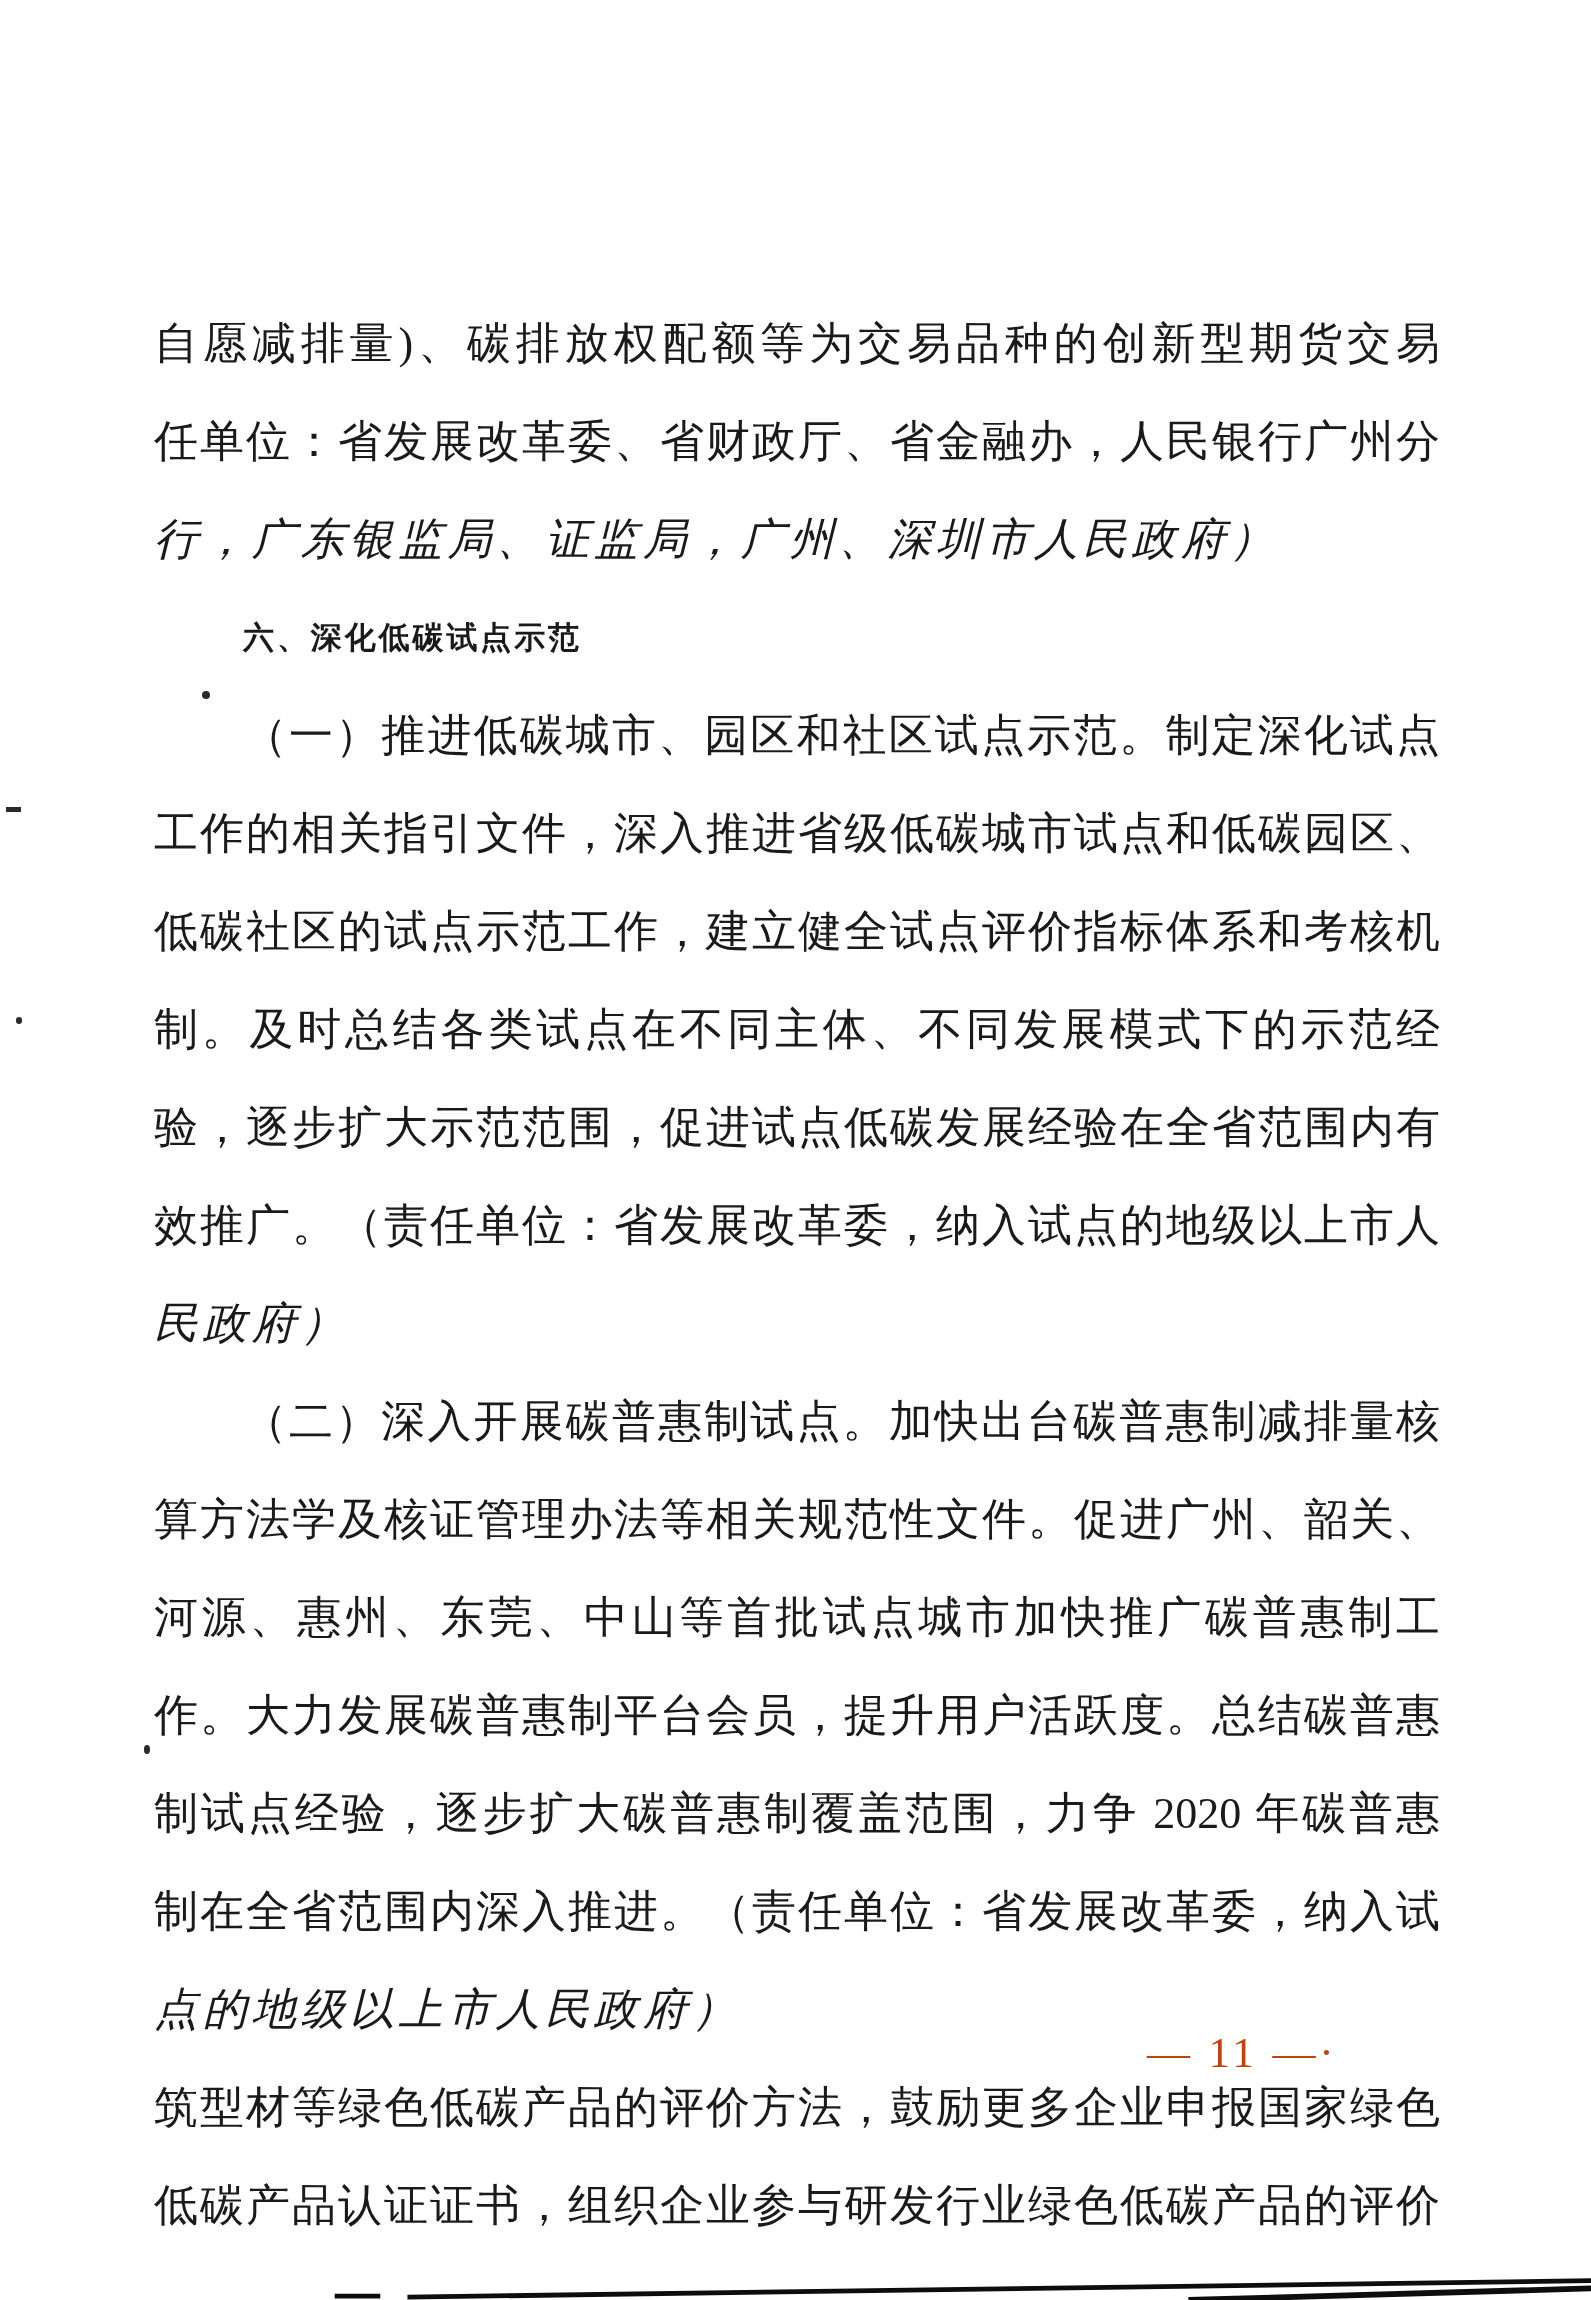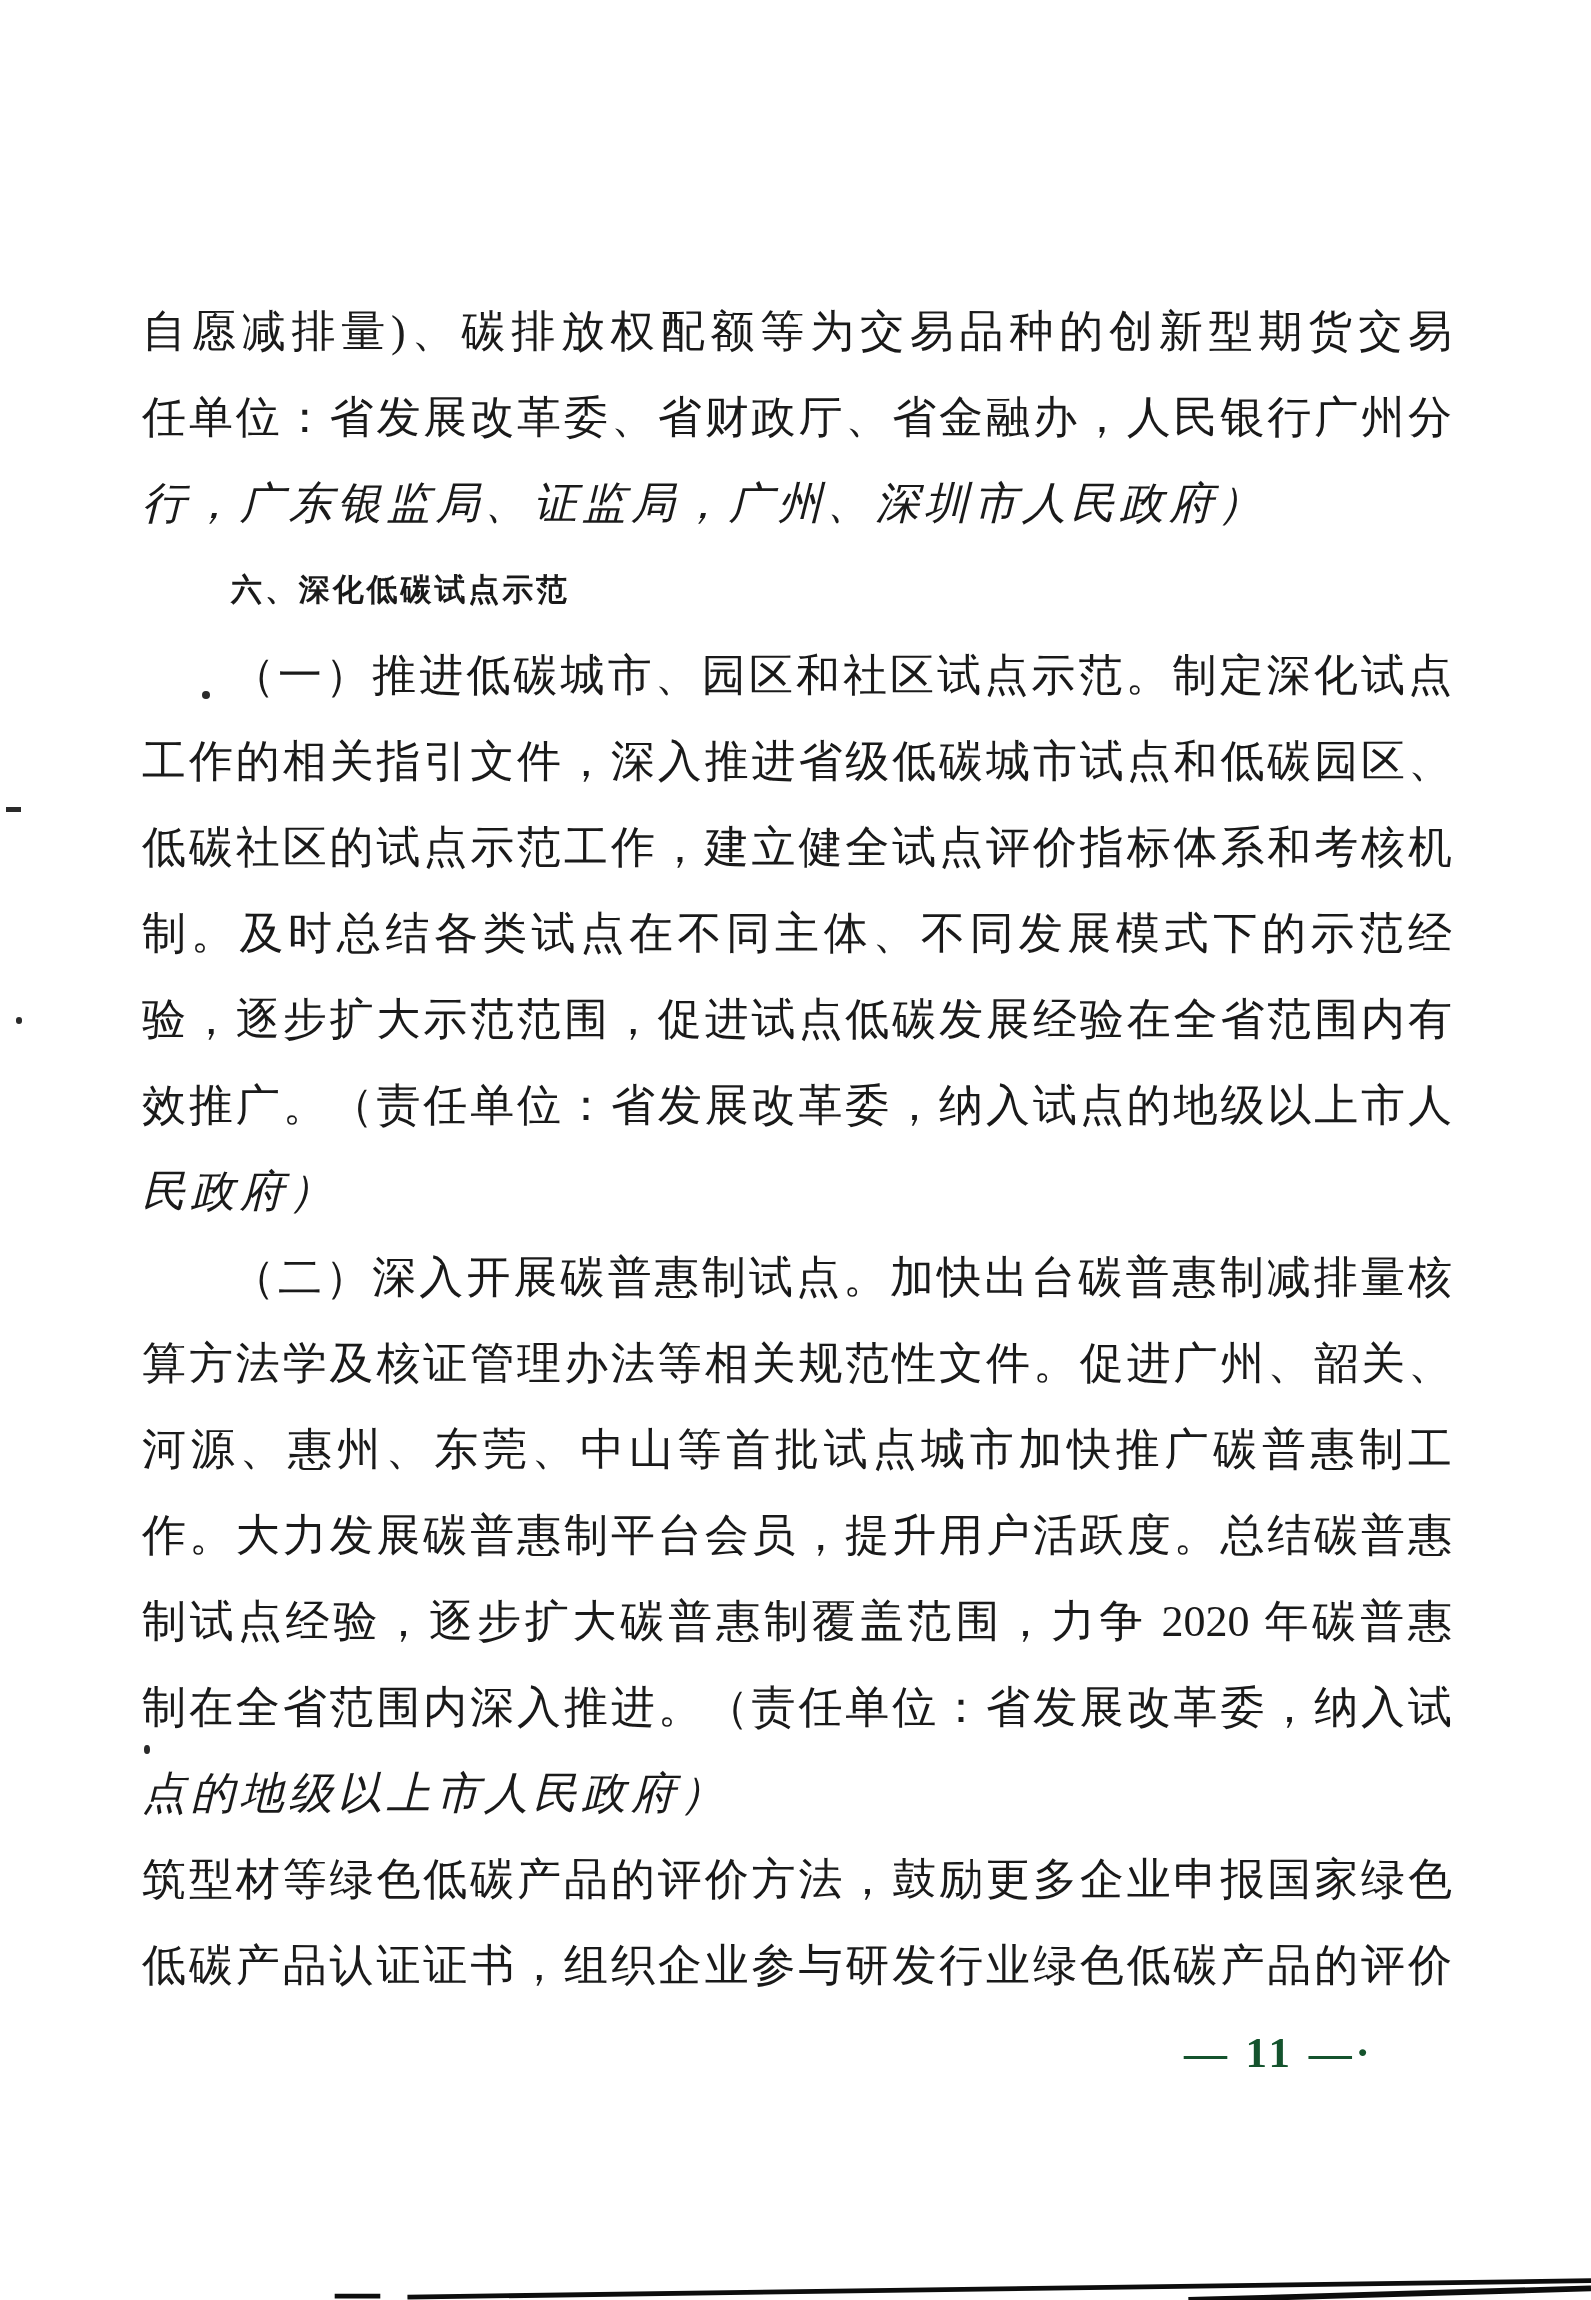--- a/index.html
+++ b/index.html
@@ -12,21 +12,21 @@
     font-family: "Liberation Serif", "DejaVu Serif", serif;
     color: #161616;
   }
   .content {
     position: absolute;
     top: 286px;
     left: 136px;
     width: 1322px;
   }
   .line {
-    margin: 6px;
+    margin: 18px;
     height: 80px;
     line-height: 80px;
     font-size: 44px;
     white-space: nowrap;
     color: #1a1a1a;
   }
   .line.justify {
     white-space: normal;
     text-align: justify;
     text-align-last: justify;
@@ -36,26 +36,25 @@
   .line.indent { padding-left: 89px; }
   .line.heading {
     font-family: "Liberation Sans", "DejaVu Sans", sans-serif;
     font-weight: 700;
     letter-spacing: 2.9px;
     font-size: 31px;
   }
   .page-number {
     position: absolute;
     top: 2028px;
-    left: 1184px;
+    left: 1147px;
     font-size: 43px;
     line-height: 49px;
     letter-spacing: 3.9px;
-    color: #14532d;
-    font-weight: bold;
+    color: #c2410c;
   }
   .speck { position: absolute; background: #2a2a2a; }
   .speck.round { border-radius: 50%; }
   .scan-edge {
     position: absolute;
     left: 0;
     bottom: 0;
     width: 1591px;
     height: 126px;
     display: block;

